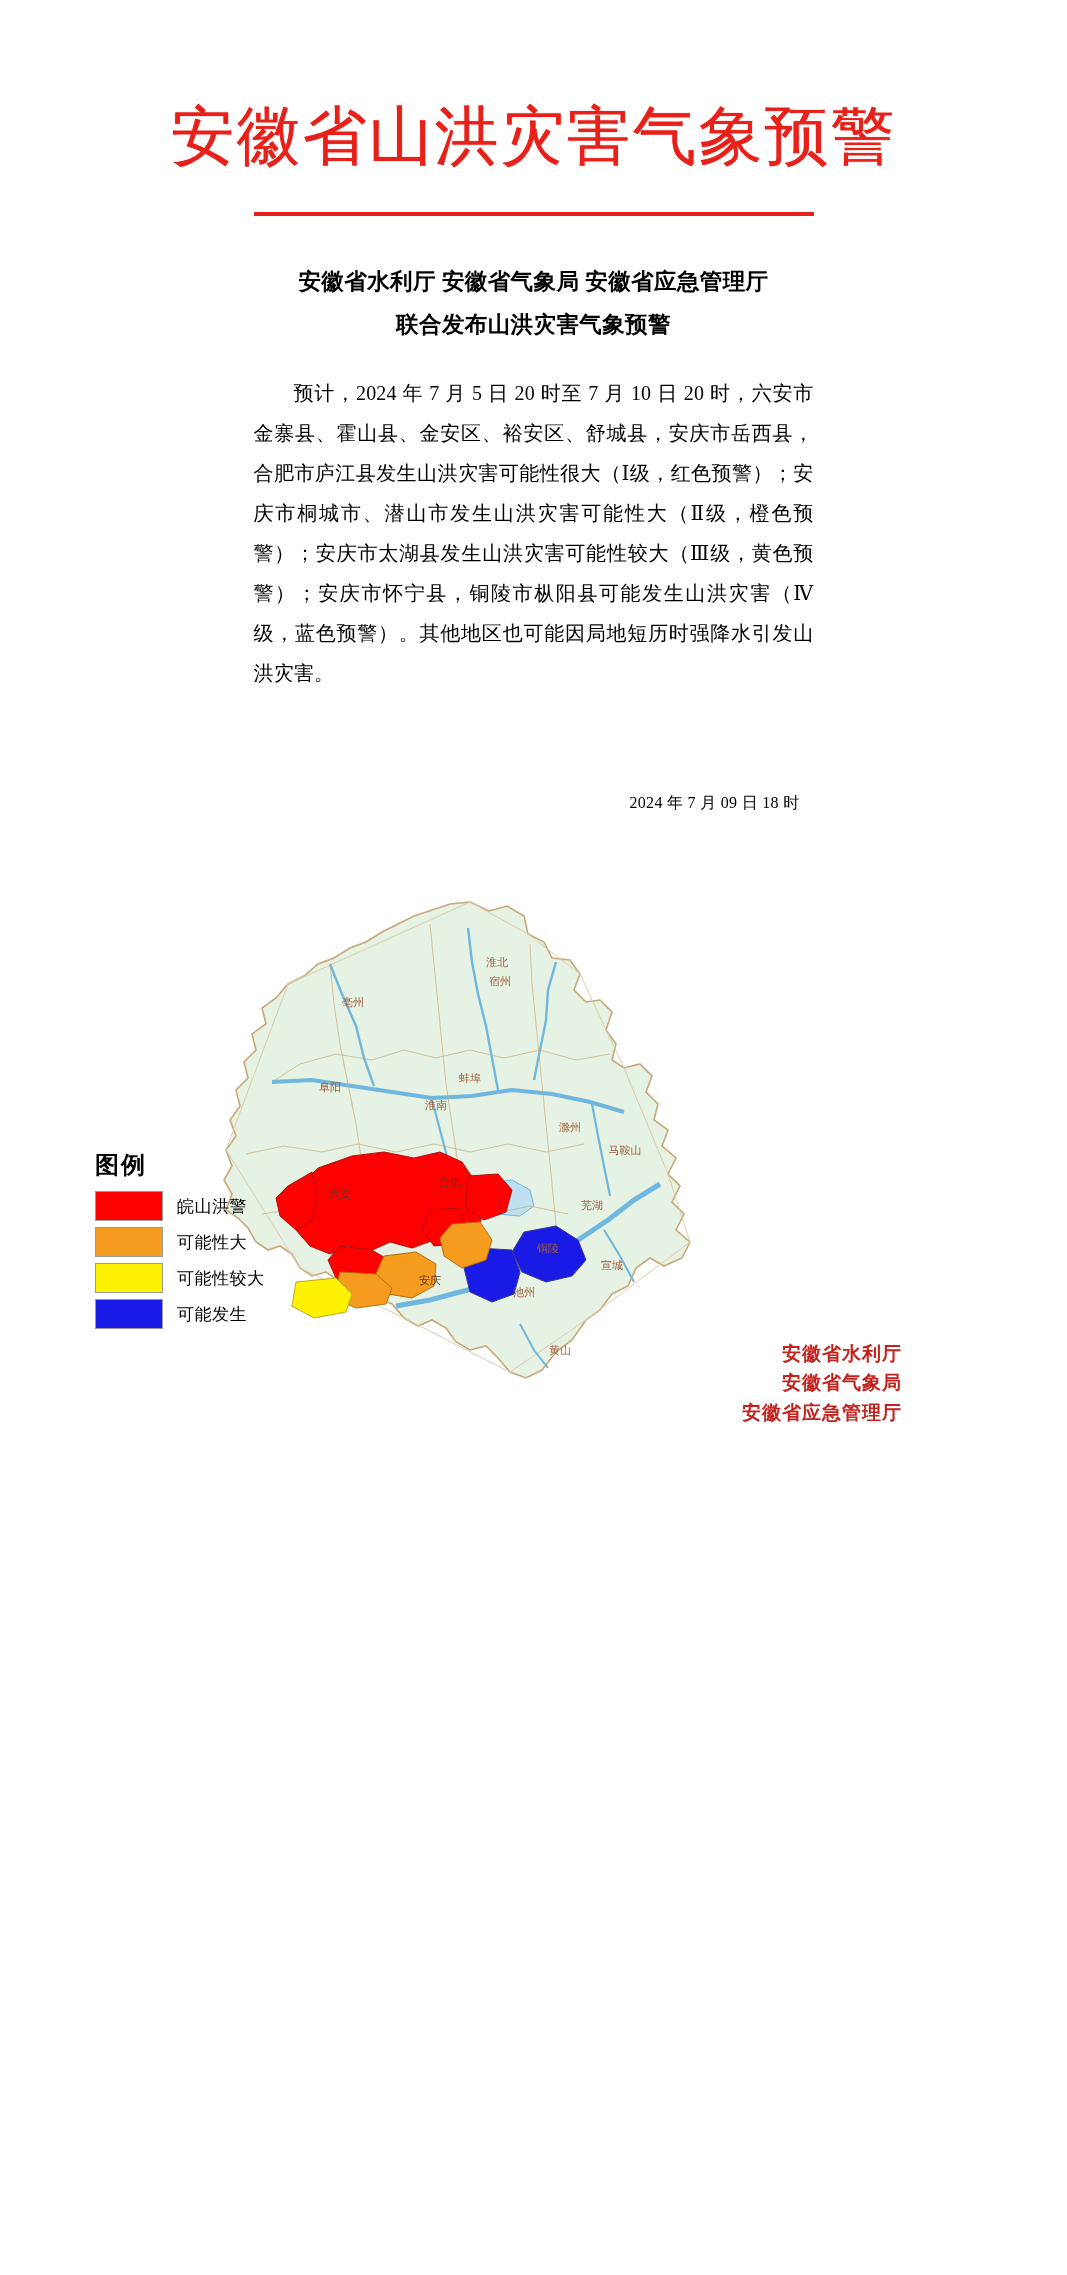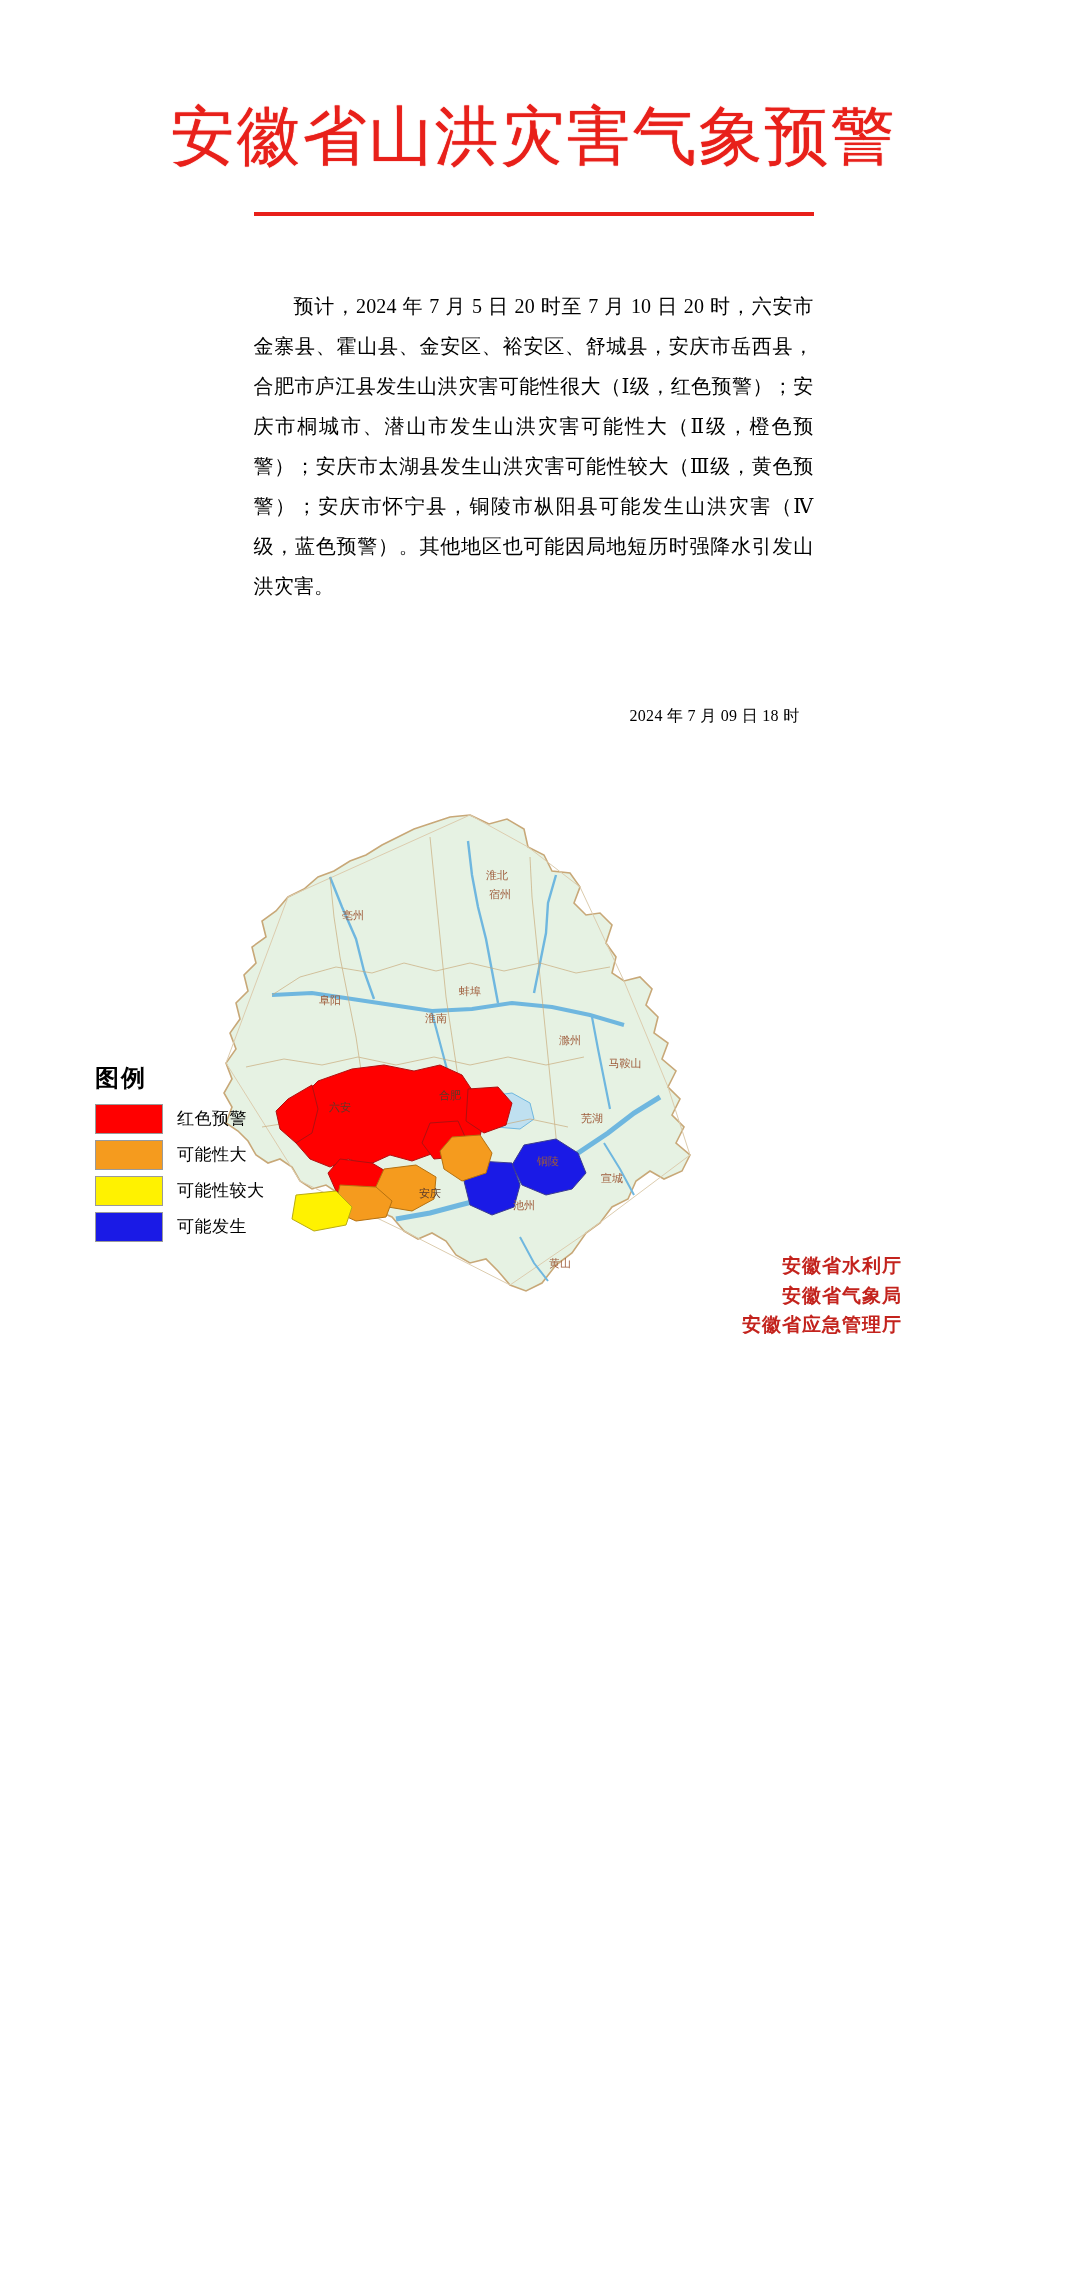--- a/index.html
+++ b/index.html
@@ -145,20 +145,22 @@
 <body>
 
 <div class="page">
 
   <h1 class="doc-title">安徽省山洪灾害气象预警</h1>
 
 
   <div class="red-rule"></div>
 
   <div class="content">
+    <div class="subject-line">安徽省水利厅 安徽省气象局 安徽省应急管理厅</div>
+    <div class="subject-line">联合发布山洪灾害气象预警</div>
 
     <p class="para">预计，2024 年 7 月 5 日 20 时至 7 月 10 日 20 时，六安市金寨县、霍山县、金安区、裕安区、舒城县，安庆市岳西县，合肥市庐江县发生山洪灾害可能性很大（Ⅰ级，红色预警）；安庆市桐城市、潜山市发生山洪灾害可能性大（Ⅱ级，橙色预警）；安庆市太湖县发生山洪灾害可能性较大（Ⅲ级，黄色预警）；安庆市怀宁县，铜陵市枞阳县可能发生山洪灾害（Ⅳ级，蓝色预警）。其他地区也可能因局地短历时强降水引发山洪灾害。</p>
 
     <div class="signdate">2024 年 7 月 09 日 18 时</div>
   </div>
 
   <div class="map-wrap">
 
     <svg class="map-svg" width="1067" height="640" viewBox="0 0 1067 640">
 
@@ -246,21 +248,21 @@
         <text x="612" y="415" font-size="11" fill="#9e5b3a" text-anchor="middle" font-family="'Liberation Sans',sans-serif">宣城</text>
         <text x="560" y="500" font-size="11" fill="#9e5b3a" text-anchor="middle" font-family="'Liberation Sans',sans-serif">黄山</text>
       </g>
     </svg>
 
     <div class="legend">
       <div class="legend-title">图例</div>
 
       <div class="legend-row">
         <div class="swatch" style="background:#FF0000"></div>
-        <div class="legend-label">红色预警</div>
+        <div class="legend-label">皖山洪警</div>
       </div>
 
       <div class="legend-row">
         <div class="swatch" style="background:#F59B1E"></div>
         <div class="legend-label">可能性大</div>
       </div>
 
       <div class="legend-row">
         <div class="swatch" style="background:#FFF200"></div>
         <div class="legend-label">可能性较大</div>

